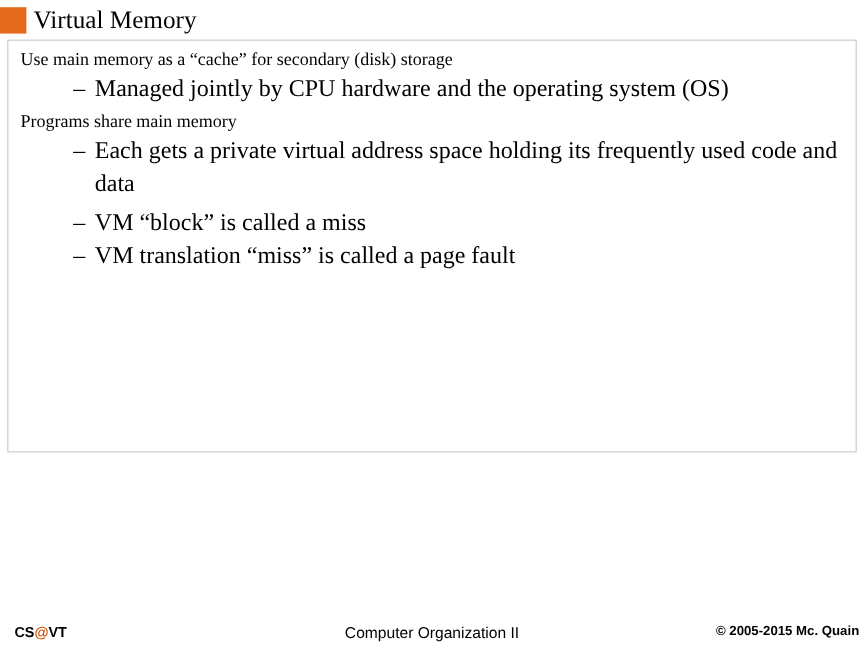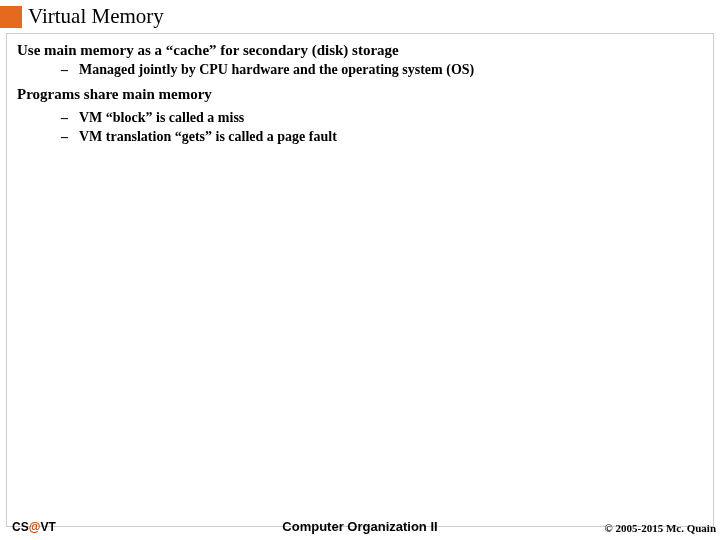--- a/index.html
+++ b/index.html
@@ -33,69 +33,68 @@
     font-size: 15px;
     margin-right: 4px;
   }
   .header-pagenum {
     font-size: 18px;
   }
   .content {
     border: 1px solid #ccc;
     margin: 2px 6px 0 6px;
     padding: 8px 10px 10px 10px;
-    height: 494px;
-    font-weight: bold;
+    height: 344px;
   }
   .point {
     font-size: 15px;
     margin-top: 3px;
     margin-bottom: 2px;
   }
   .point:first-child { margin-top: 0; }
   .sublist {
     list-style: none;
     margin-left: 44px;
     margin-top: 2px;
     margin-bottom: 6px;
   }
   .sublist li {
-    font-size: 14px;
+    font-size: 20px;
     line-height: 1.35;
     position: relative;
     padding-left: 18px;
   }
   .sublist li::before {
     content: "–";
     position: absolute;
     left: 0;
   }
   .footer {
     position: absolute;
     bottom: 6px;
     left: 0;
     right: 0;
     display: flex;
-    align-items: flex-end;
+    align-items: flex-start;
     padding: 0 4px 0 12px;
     font-size: 13px;
   }
   .footer-left { font-weight: bold; font-family: Arial, sans-serif; font-size: 12px; }
   .footer-left .at { color: #c94b00; }
   .footer-center {
     position: absolute;
     left: 50%;
     transform: translateX(-50%);
     font-family: Arial, sans-serif;
-    font-weight: bold;
+    font-weight: normal;
     font-size: 13px;
   }
   .footer-right {
     margin-left: auto;
-    font-family: Liberation Serif, serif;
+    font-family: Liberation Sans, sans-serif;
     font-weight: bold;
     font-size: 11px;
   }
 </style>
 </head>
 <body>
 
 <div class="header">
   <div class="header-marker"></div>
   <div class="header-title">Virtual Memory</div>
@@ -103,25 +102,26 @@
 
 <div class="content">
 
   <div class="point">Use main memory as a “cache” for secondary (disk) storage</div>
   <ul class="sublist">
     <li>Managed jointly by CPU hardware and the operating system (OS)</li>
   </ul>
 
   <div class="point">Programs share main memory</div>
   <ul class="sublist">
+    <li>Each gets a private virtual address space holding its frequently used code and data</li>
   </ul>
 
   <ul class="sublist">
     <li>VM “block” is called a miss</li>
-    <li>VM translation “gets” is called a page fault</li>
+    <li>VM translation “miss” is called a page fault</li>
   </ul>
 
 </div>
 
 <div class="footer">
   <span class="footer-left">
     <span>CS</span><span class="at">@</span><span>VT</span>
   </span>
   <span class="footer-center">Computer Organization II</span>
   <span class="footer-right">© 2005-2015 Mc. Quain</span>

